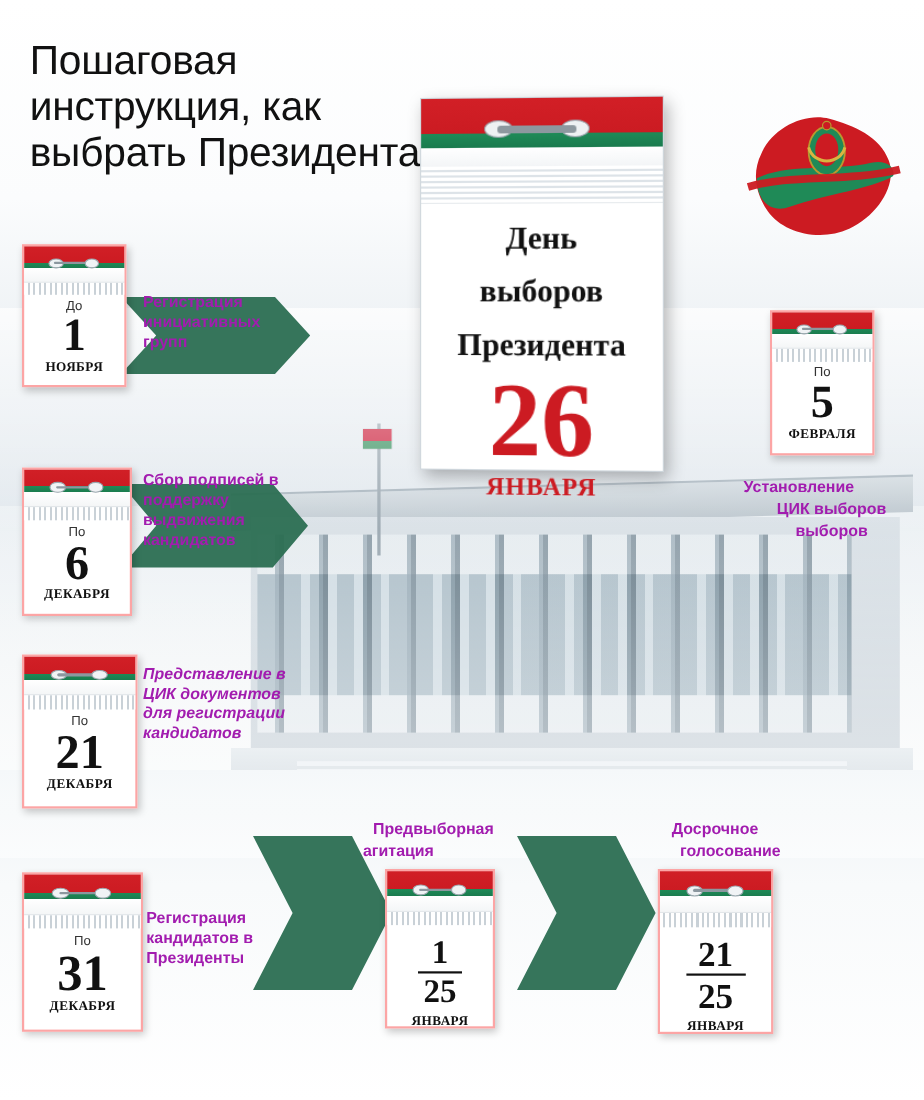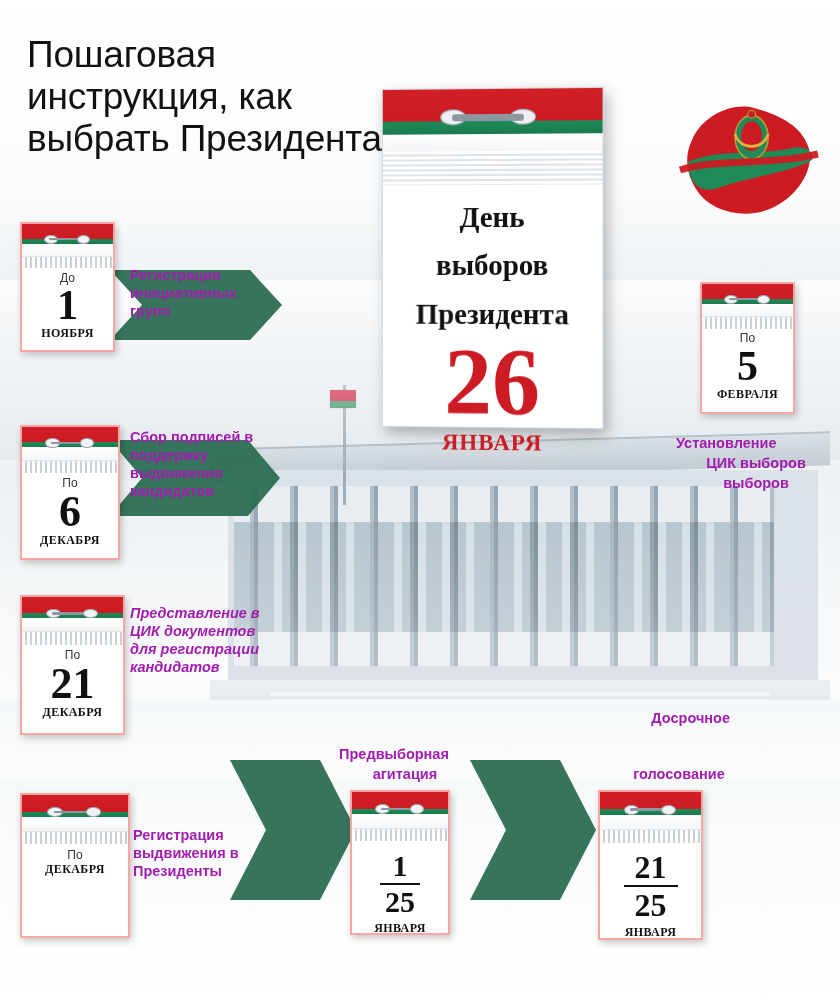--- a/index.html
+++ b/index.html
@@ -314,44 +314,45 @@
 </div>
 <div class="lab" style="left:130px; top:604px; width:150px;font-style:italic;">Представление в ЦИК документов для регистрации кандидатов</div>
 
 <div class="cal" style="left:20px; top:793px; width:110px; height:145px;">
   <div class="top">
     <div class="wire"></div>
   </div>
   <div class="rips"></div>
   <div class="body">
     <div class="pre">По</div>
+    <div class="num" style="font-size:46px;">31</div>
     <div class="mon" style="font-size:12px;">ДЕКАБРЯ</div>
   </div>
 </div>
-<div class="lab" style="left:133px; top:826px; width:140px;">Регистрация выдвижения в Президенты</div>
+<div class="lab" style="left:133px; top:826px; width:140px;">Регистрация кандидатов в Президенты</div>
 
 <div class="lab" style="left:319px; top:745px; width:150px; text-align:center;">Предвыборная</div>
-<div class="lab" style="left:330px; top:765px; width:150px; text-align:center;">агитация</div>
+<div class="lab" style="left:330px; top:765px; width:150px; ">агитация</div>
 <div class="cal" style="left:350px; top:790px; width:100px; height:145px;">
   <div class="top">
     <div class="wire"></div>
   </div>
   <div class="rips"></div>
   <div class="body" style="padding-top:10px;">
     <div class="frac">
       <div style="font-size:30px;">1</div>
       <div class="bar" style="width:40px;"></div>
       <div style="font-size:30px;">25</div>
     </div>
     <div class="mon" style="font-size:12px; margin-top:4px;">ЯНВАРЯ</div>
   </div>
 </div>
 
-<div class="lab" style="left:570px; top:709px; width:160px; text-align:right;">Досрочное</div>
-<div class="lab" style="left:599px; top:765px; width:160px; text-align:center;">голосование</div>
+<div class="lab" style="left:570px; top:745px; width:160px; text-align:center;">Досрочное</div>
+<div class="lab" style="left:584px; top:765px; width:160px; text-align:center;">голосование</div>
 <div class="cal" style="left:598px; top:790px; width:105px; height:150px;">
   <div class="top">
     <div class="wire"></div>
   </div>
   <div class="rips"></div>
   <div class="body" style="padding-top:8px;">
     <div class="frac">
       <div style="font-size:32px;">21</div>
       <div class="bar" style="width:54px;"></div>
       <div style="font-size:32px;">25</div>

